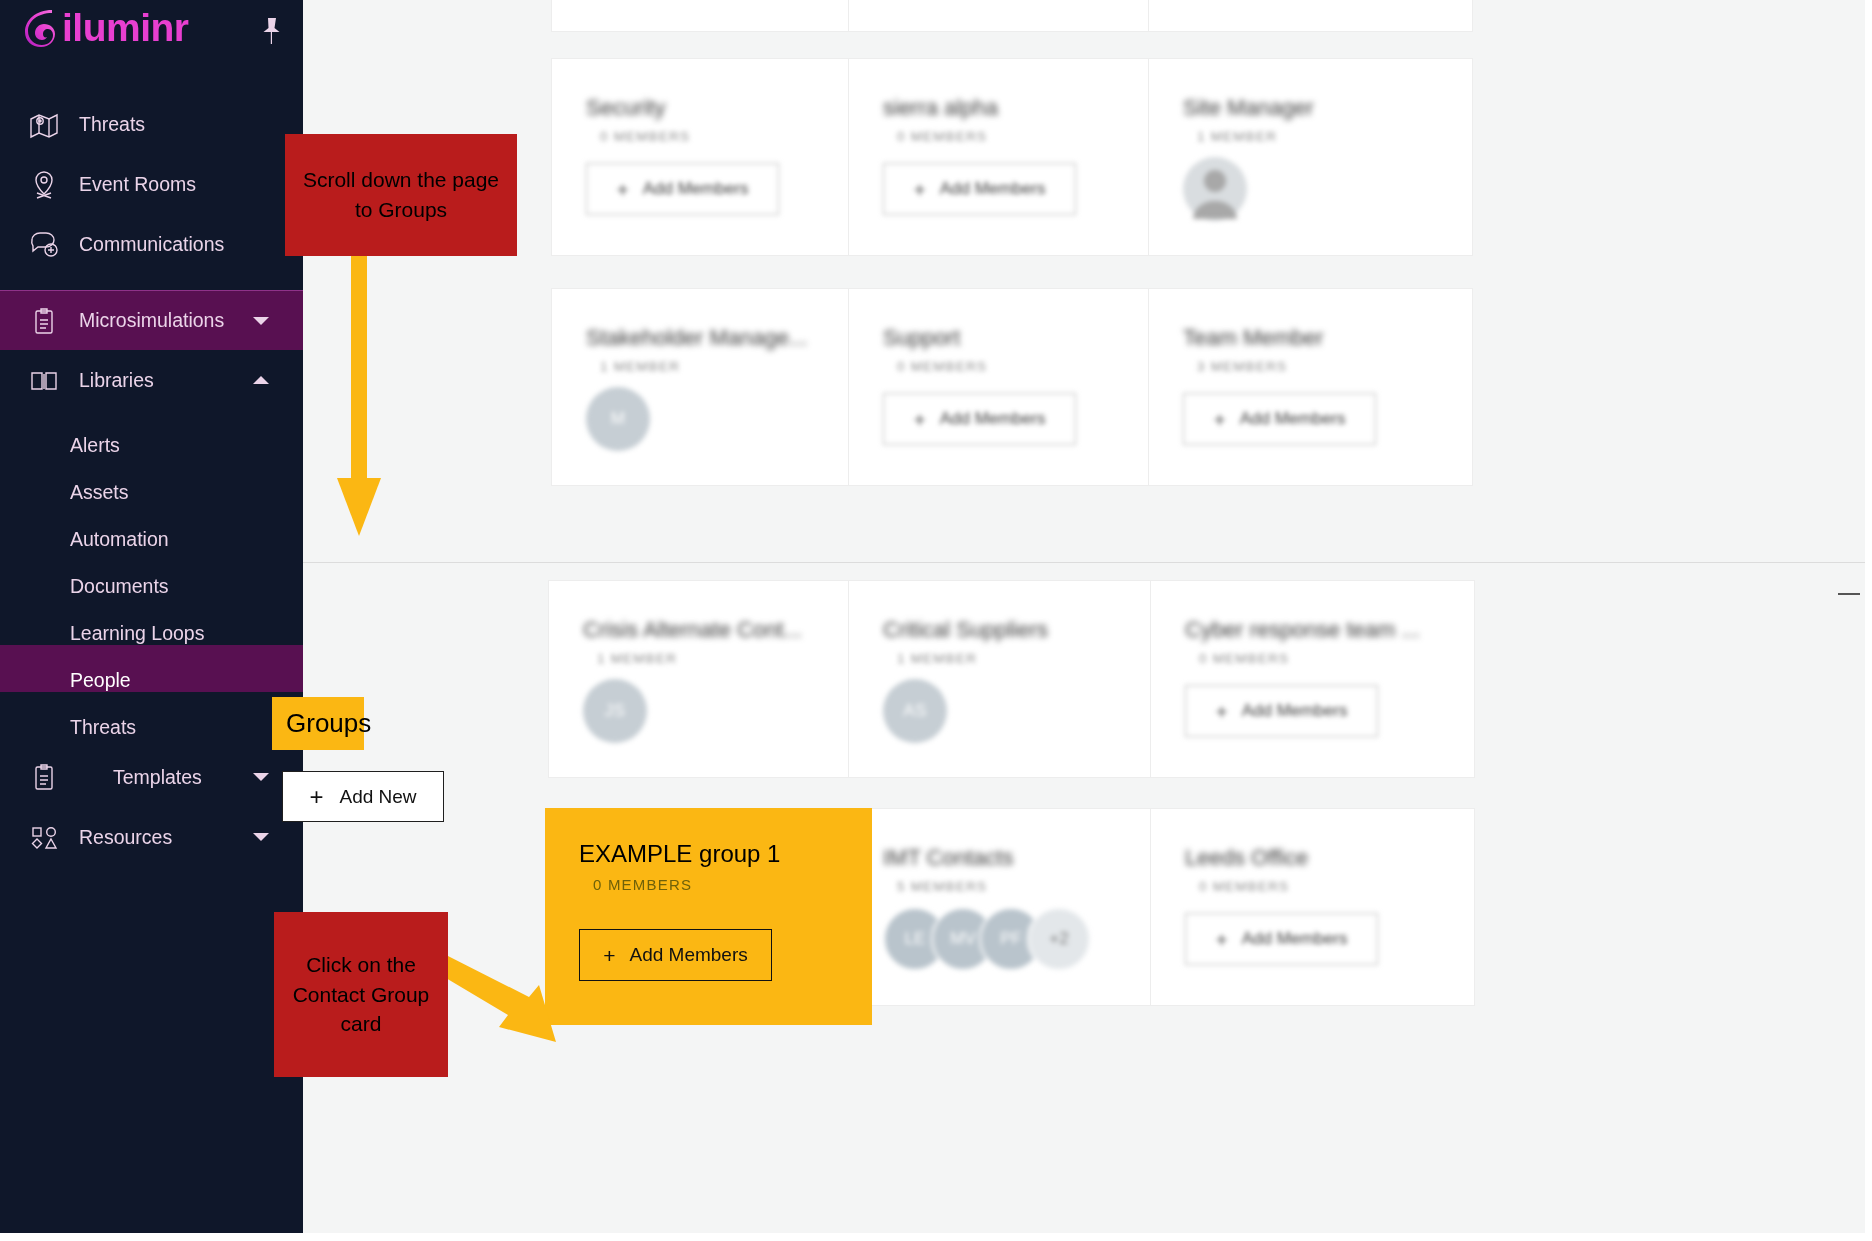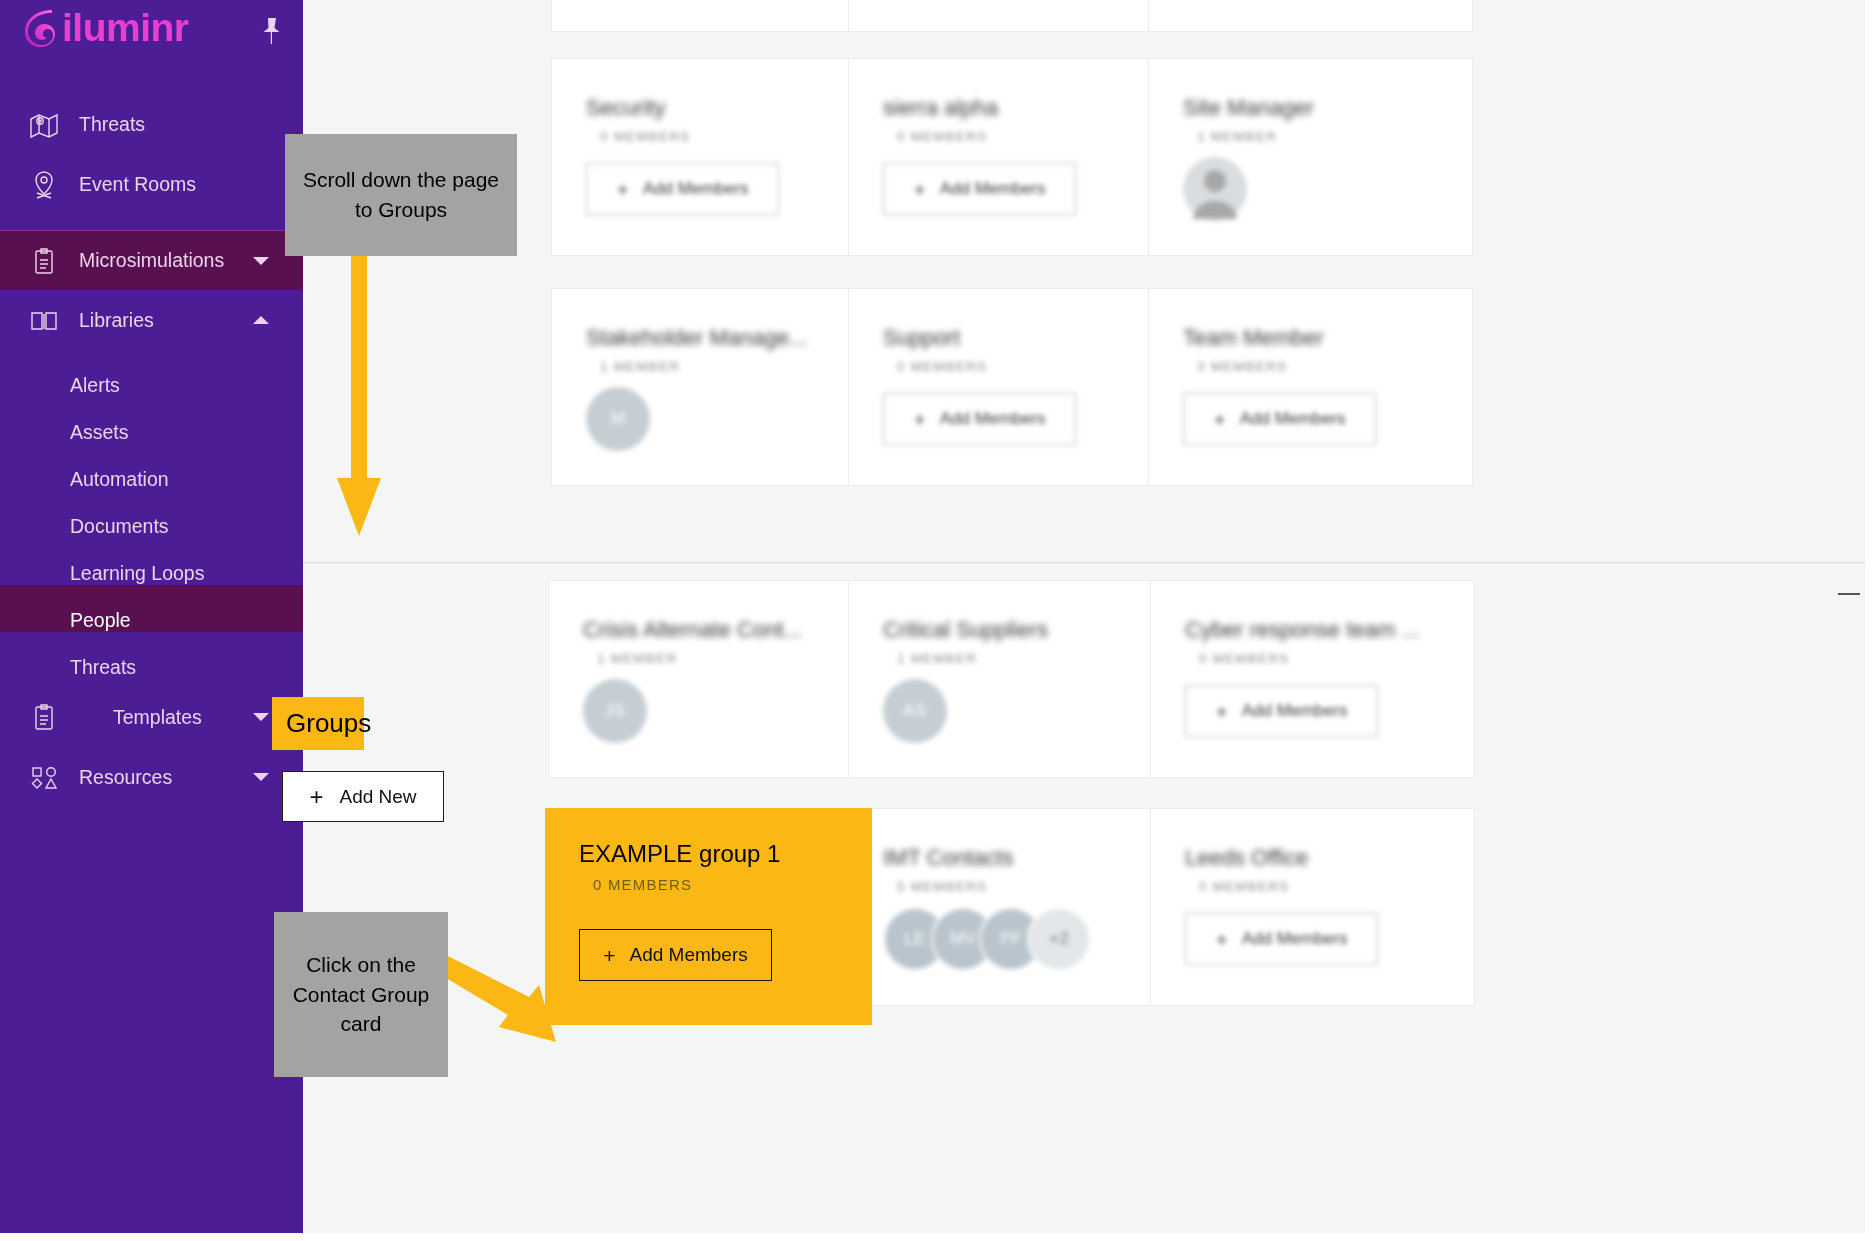--- a/index.html
+++ b/index.html
@@ -8,21 +8,21 @@
     font-family: "Liberation Sans", sans-serif;
     background: #ffffff;
     overflow: hidden;
   }
   #root { position: relative; width: 1872px; height: 1241px; }
 
   
   .sidebar {
     position: absolute; left: 0; top: 0;
     width: 303px; height: 1241px;
-    background: #4c1d95;
+    background: #0f172a;
     color: #f0dcef;
   }
   .brand {
     position: relative; height: 64px;
     display: flex; align-items: center;
   }
   .brand-logo-mark {
     position: absolute; left: 22px; top: 8px;
     width: 38px; height: 40px;
   }
@@ -102,21 +102,21 @@
     justify-content: center; font-size: 17px; border: 2px solid #fff;
   }
   .avatar-stack .av.more { background: #e3e7ea; color: #7d7d7d; }
 
   .section-divider {
     position: absolute; left: 0; width: 1569px; height: 1px; background: #dcdcdc;
   }
 
   
   .callout {
-    position: absolute; background: #a3a3a3; color: #000;
+    position: absolute; background: #b91c1c; color: #000;
     display: flex; align-items: center; justify-content: center;
     text-align: center; font-size: 21px; line-height: 1.42;
     z-index: 50; padding: 8px 10px;
   }
   .tag-box {
     position: absolute; background: #FBB713; color: #000;
     font-size: 26px; display: flex; align-items: center;
     padding-left: 14px; z-index: 50;
   }
   .stem {
@@ -196,20 +196,30 @@
       </div>
       <div class="nav-item">
         <span class="nic">
           <svg viewBox="0 0 34 30" width="34" height="30" fill="none" stroke="#EBD4E9" stroke-width="1.4">
             <path d="M17 3 a8 8 0 0 1 8 8 c0 6 -8 14 -8 14 s-8 -8 -8 -14 a8 8 0 0 1 8 -8 Z"></path>
             <circle cx="17" cy="11" r="3"></circle>
             <path d="M10 24 L24 29 M24 24 L10 29"></path>
           </svg>
         </span>
         <span>Event Rooms</span>
+      </div>
+      <div class="nav-item">
+        <span class="nic">
+          <svg viewBox="0 0 34 30" width="34" height="30" fill="none" stroke="#EBD4E9" stroke-width="1.4">
+            <path d="M5 11 a8 7 0 0 1 8 -7 h6 a8 7 0 0 1 0 14 h-8 l-5 4 v-5 a7 7 0 0 1 -1 -6 Z"></path>
+            <circle cx="24" cy="21" r="6"></circle>
+            <path d="M24 18 v6 M21 21 h6"></path>
+          </svg>
+        </span>
+        <span>Communications</span>
       </div>
     </div>
 
     <div class="nav-item group-head active-parent" style="margin-top:16px;">
       <span class="nic">
         <svg viewBox="0 0 34 30" width="34" height="30" fill="none" stroke="#EBD4E9" stroke-width="1.4">
           <rect x="9" y="5" width="16" height="22" rx="1.5"></rect>
           <path d="M14 3 h6 v4 h-6 z"></path>
           <path d="M13 14 h8 M13 18 h8 M13 22 h6"></path>
         </svg>

